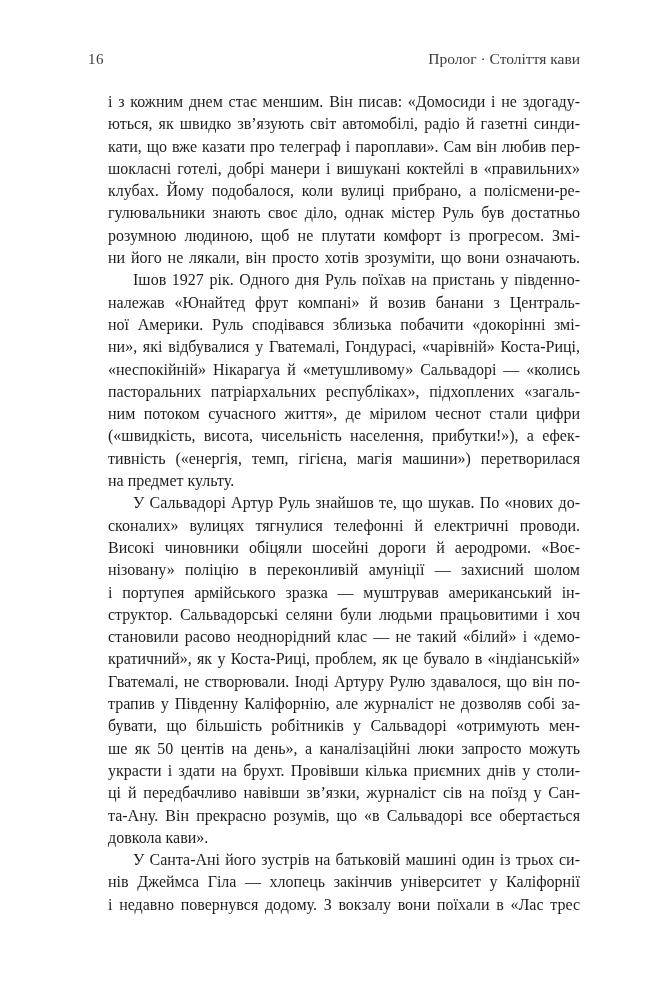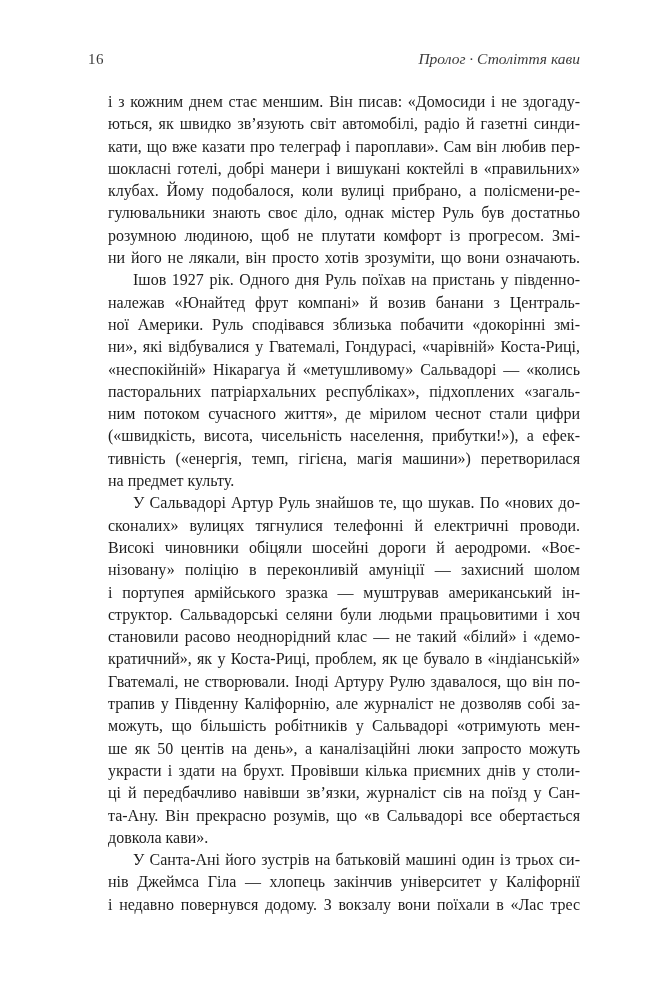--- a/index.html
+++ b/index.html
@@ -20,21 +20,20 @@
     justify-content: space-between;
     align-items: baseline;
   }
   .page-number {
     font-size: 15px;
     color: #3b3b3b;
     letter-spacing: 0.5px;
   }
   .running-head {
     font-size: 15.5px;
-    font-style: italic;
     color: #3b3b3b;
   }
   .text-block {
     position: absolute;
     top: 91px;
     left: 88px;
     width: 492px;
     color: #1d1d1d;
   }
   .para { margin: 0; }
@@ -89,21 +88,21 @@
         <div class="line indent">У Сальвадорі Артур Руль знайшов те, що шукав. По «нових до-</div>
         <div class="line">сконалих» вулицях тягнулися телефонні й електричні проводи.</div>
         <div class="line">Високі чиновники обіцяли шосейні дороги й аеродроми. «Воє-</div>
         <div class="line">нізовану» поліцію в переконливій амуніції — захисний шолом</div>
         <div class="line">і портупея армійського зразка — муштрував американський ін-</div>
         <div class="line">структор. Сальвадорські селяни були людьми працьовитими і хоч</div>
         <div class="line">становили расово неоднорідний клас — не такий «білий» і «демо-</div>
         <div class="line">кратичний», як у Коста-Риці, проблем, як це бувало в «індіанській»</div>
         <div class="line">Гватемалі, не створювали. Іноді Артуру Рулю здавалося, що він по-</div>
         <div class="line">трапив у Південну Каліфорнію, але журналіст не дозволяв собі за-</div>
-        <div class="line">можуть, що більшість робітників у Сальвадорі «отримують мен-</div>
+        <div class="line">бувати, що більшість робітників у Сальвадорі «отримують мен-</div>
         <div class="line">ше як 50 центів на день», а каналізаційні люки запросто можуть</div>
         <div class="line">украсти і здати на брухт. Провівши кілька приємних днів у столи-</div>
         <div class="line">ці й передбачливо навівши зв’язки, журналіст сів на поїзд у Сан-</div>
         <div class="line">та-Ану. Він прекрасно розумів, що «в Сальвадорі все обертається</div>
         <div class="line noj">довкола кави».</div>
       </div>
       <div class="para">
         <div class="line indent">У Санта-Ані його зустрів на батьковій машині один із трьох си-</div>
         <div class="line">нів Джеймса Гіла — хлопець закінчив університет у Каліфорнії</div>
         <div class="line">і недавно повернувся додому. З вокзалу вони поїхали в «Лас трес</div>

